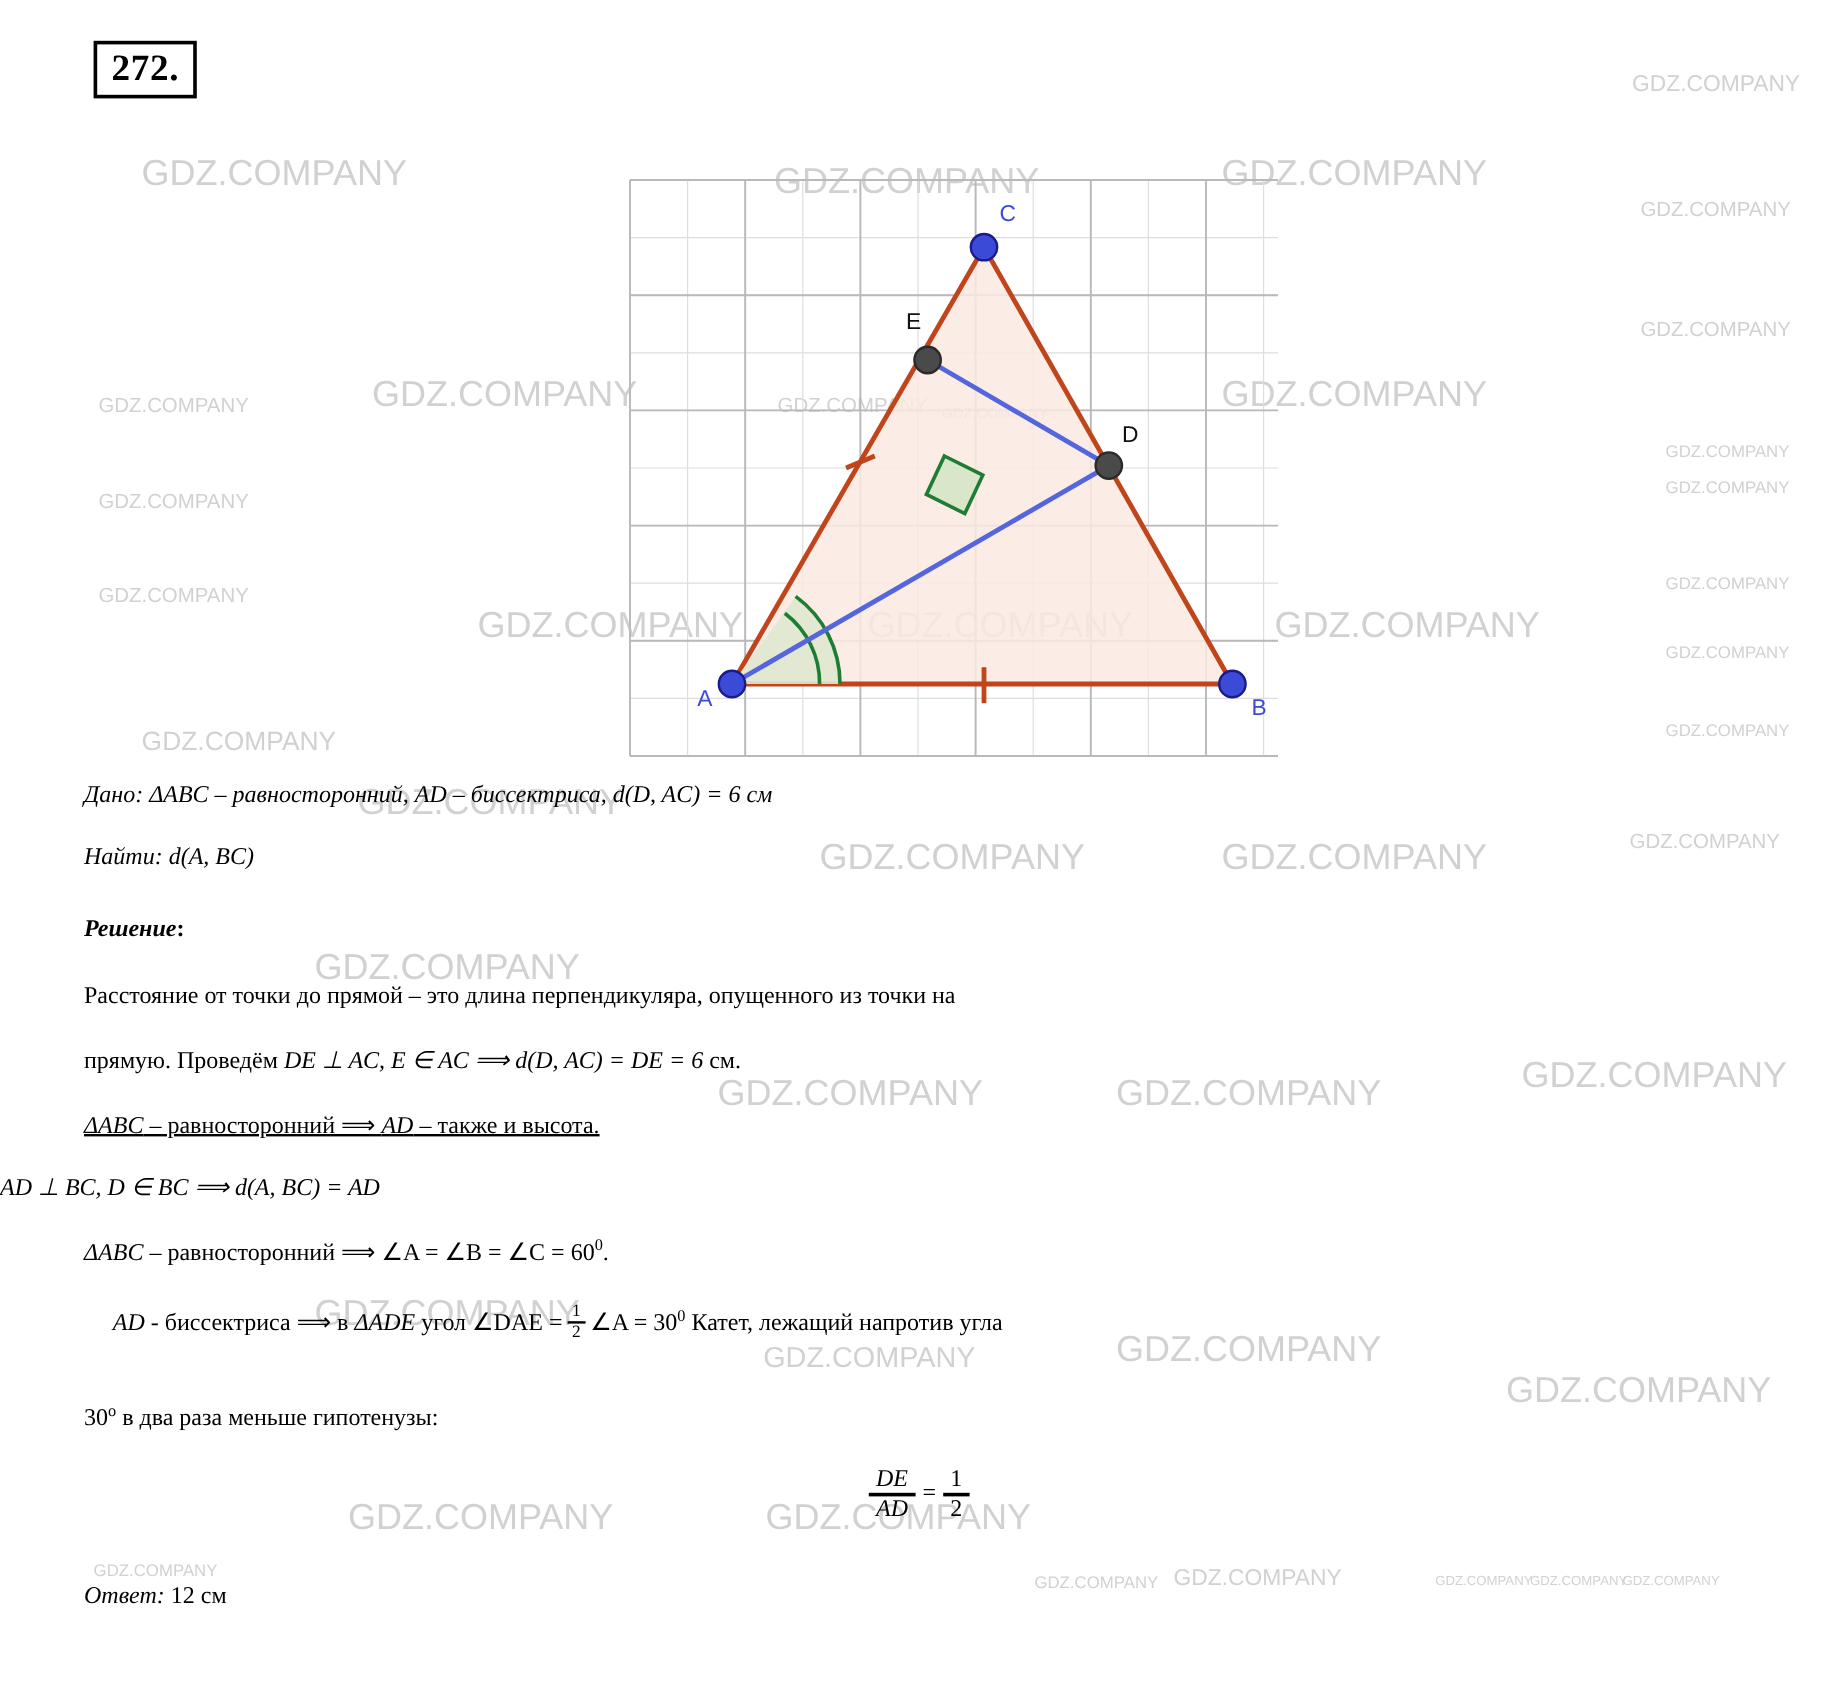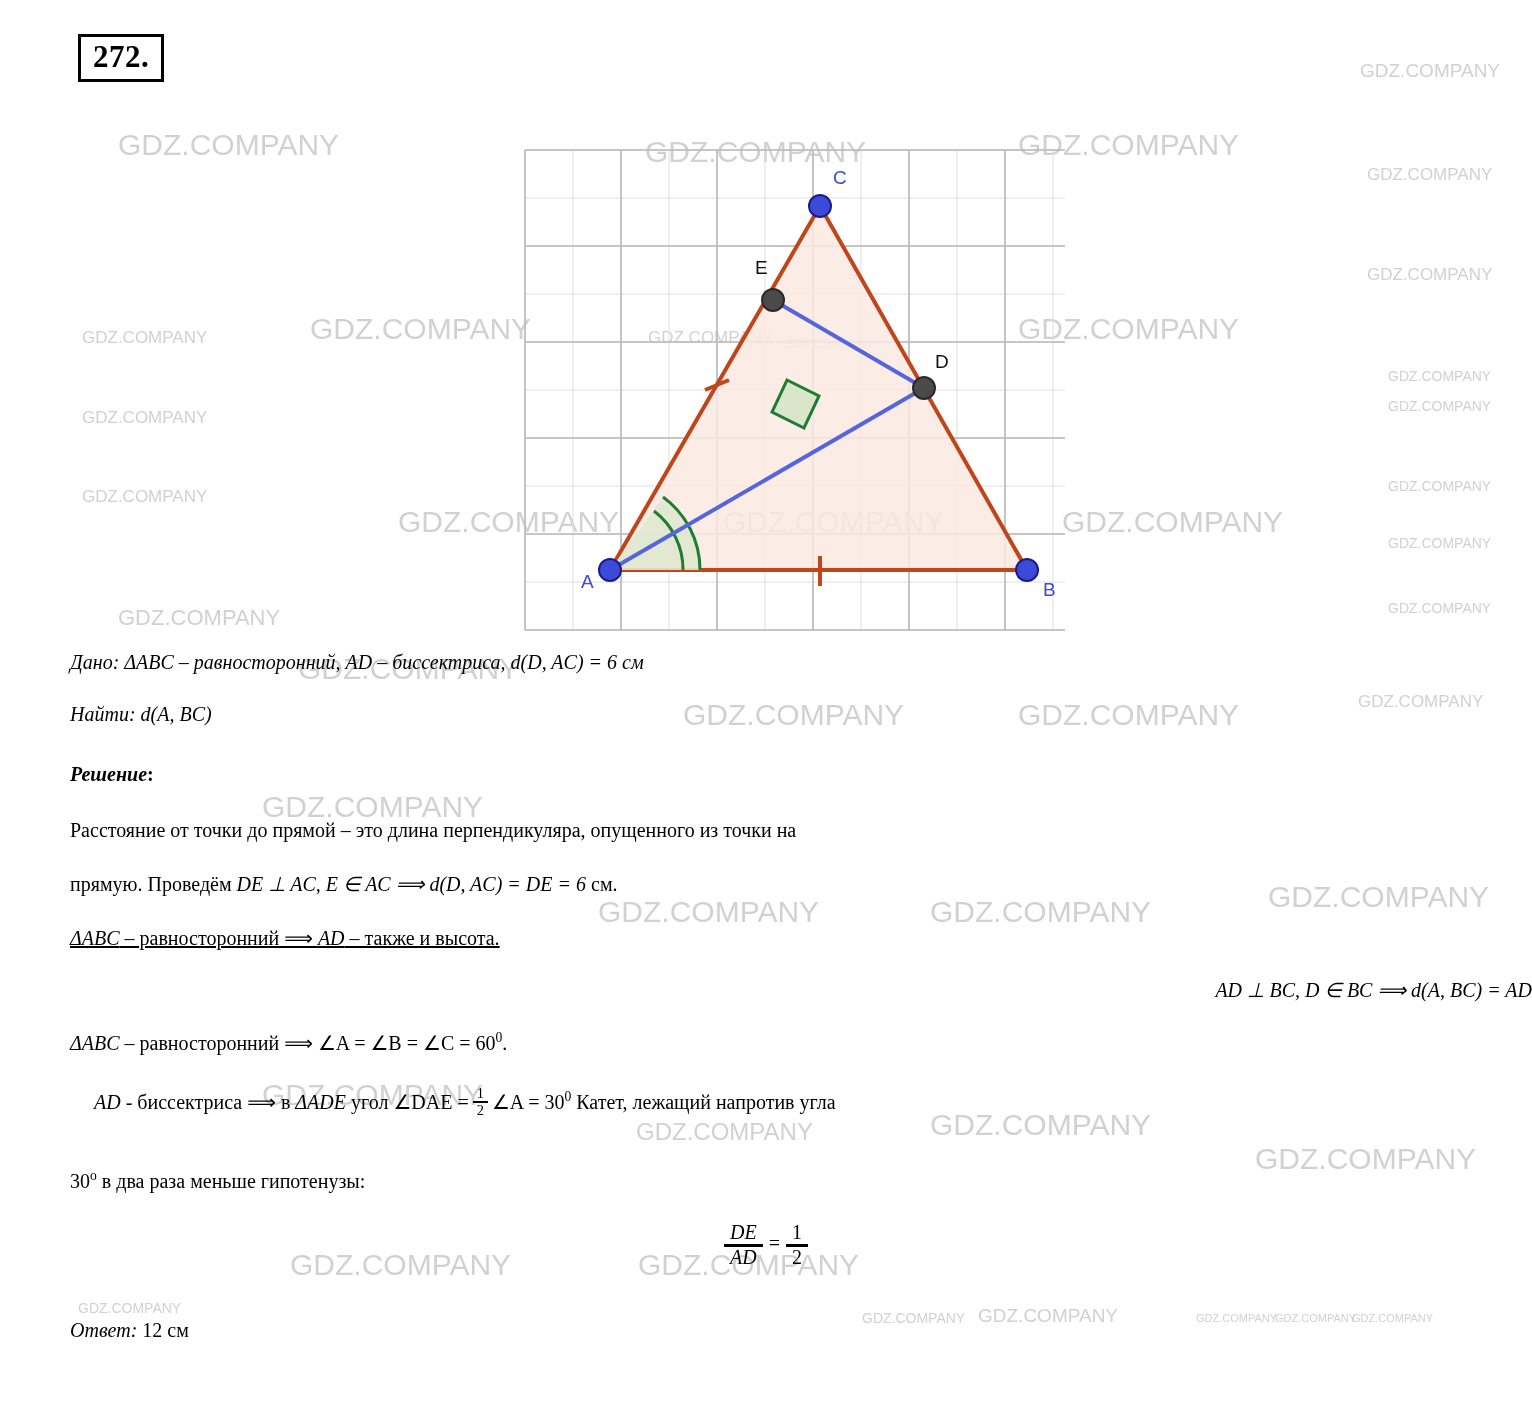--- a/index.html
+++ b/index.html
@@ -165,21 +165,21 @@
 <div class="txt" style="left:70px;top:818px;">Расстояние от точки до прямой – это длина перпендикуляра, опущенного из точки на</div>
 
 <div class="txt" style="left:70px;top:872px;">
   <span>прямую. Проведём </span><span class="i">DE ⊥ AC, E ∈ AC ⟹ d(D, AC) = DE = 6</span><span> см.</span>
 </div>
 
 <div class="txt" style="left:70px;top:926px;text-decoration:underline;">
   <span class="i">ΔABC</span><span> – равносторонний ⟹ </span><span class="i">AD</span><span> – также и высота.</span>
 </div>
 
-<div class="txt i" style="left:0;top:978px;width:1532px;text-align:right;white-space:nowrap;">AD ⊥ BC, D ∈ BC ⟹ d(A, BC) = AD</div>
+<div class="txt i" style="left:0;top:978px;width:1532px;text-align:left;white-space:nowrap;">AD ⊥ BC, D ∈ BC ⟹ d(A, BC) = AD</div>
 
 <div class="txt" style="left:70px;top:1030px;">
   <span class="i">ΔABC</span><span> – равносторонний ⟹ ∠A = ∠B = ∠C = 60</span><span class="sup">0</span><span>.</span>
 </div>
 
 <div class="txt" style="left:70px;top:1088px;margin-left:24px;">
   <span class="i">AD</span><span> - биссектриса ⟹ в </span><span class="i">ΔADE</span><span> угол ∠DAE =</span><span class="frac"><span class="num">1</span><span class="den">2</span></span><span>∠A = 30</span><span class="sup">0</span><span> Катет, лежащий напротив угла</span>
 </div>
 
 <div class="txt" style="left:70px;top:1168px;">

